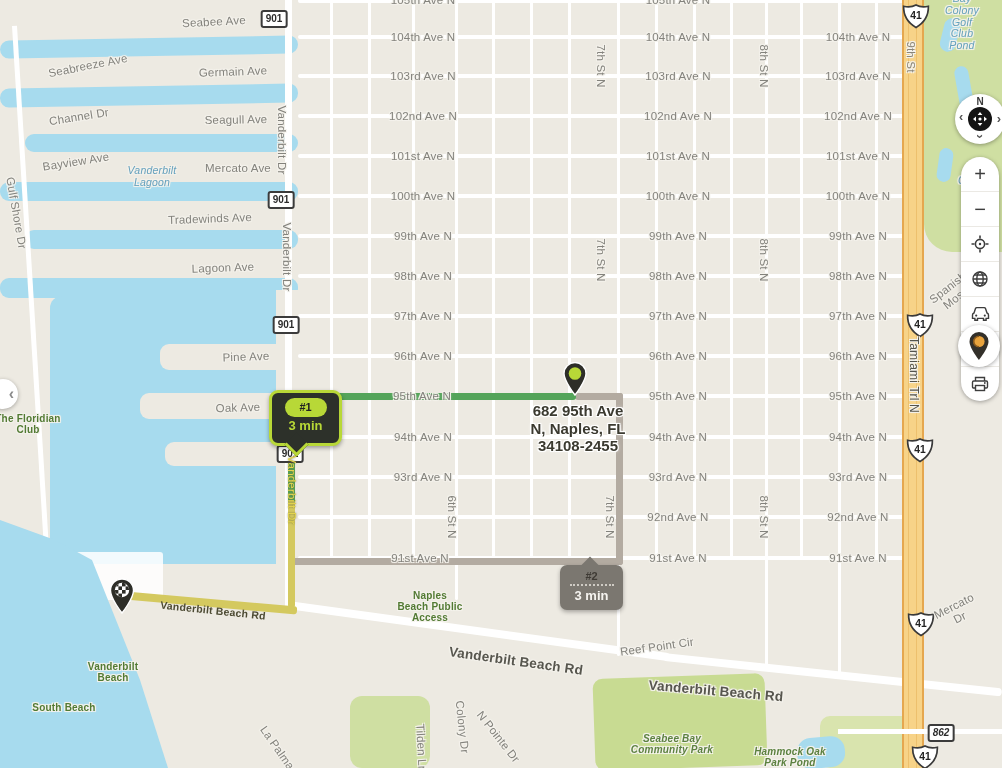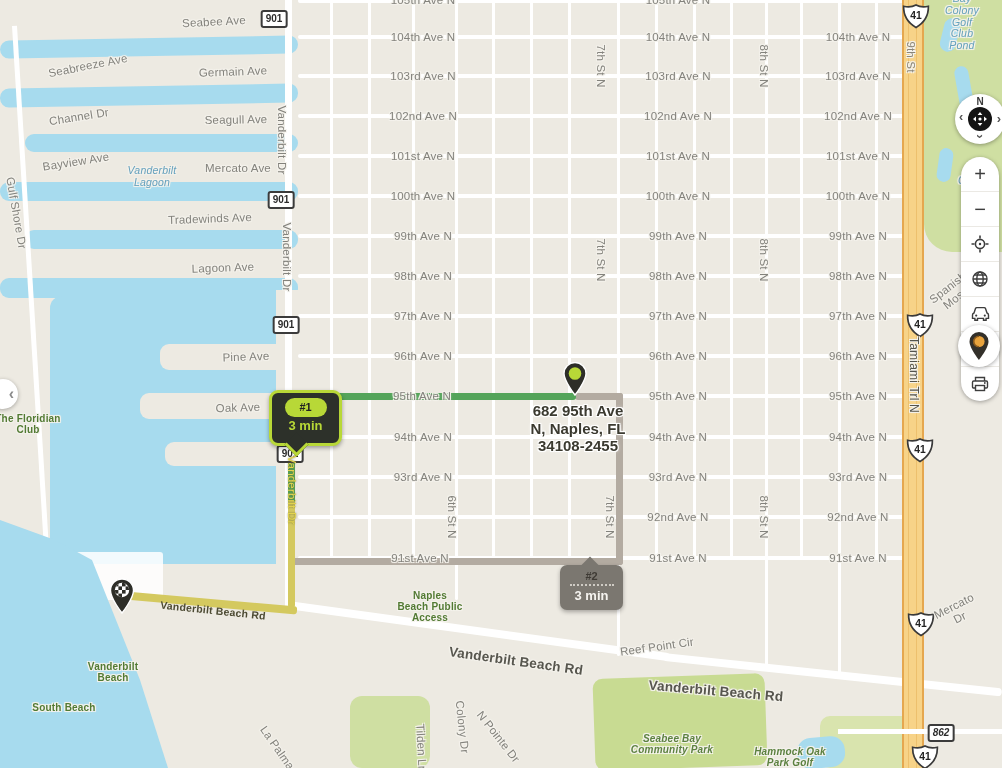--- a/index.html
+++ b/index.html
@@ -302,21 +302,21 @@
 Club</span>
     <span class="ml lbl-green" style="left: 113px; top: 672px; transform: translate(-50%, -50%) rotate(0deg);">Vanderbilt
 Beach</span>
     <span class="ml lbl-green" style="left: 64px; top: 708px; transform: translate(-50%, -50%) rotate(0deg);">South Beach</span>
     <span class="ml lbl-green" style="left: 430px; top: 599px; transform: translate(-50%, -50%) rotate(0deg); margin-top: 8px;">Naples
 Beach Public
 Access</span>
     <span class="ml lbl-green-it" style="left: 672px; top: 744px; transform: translate(-50%, -50%) rotate(0deg);">Seabee Bay
 Community Park</span>
     <span class="ml lbl-green-it" style="left: 790px; top: 757px; transform: translate(-50%, -50%) rotate(0deg);">Hammock Oak
-Park Golf</span>
+Park Pond</span>
     <span class="ml lbl-water" style="left: 152px; top: 177px; transform: translate(-50%, -50%) rotate(0deg);">Vanderbilt
 Lagoon</span>
     <span class="ml lbl-water" style="left: 962px; top: 22px; transform: translate(-50%, -50%) rotate(0deg);">Bay Colony
 Golf Club Pond</span>
     <span class="ml lbl-water" style="left: 975px; top: 192px; transform: translate(-50%, -50%) rotate(0deg);">Bay Colony
 Golf Club Pond</span>
     <span class="ml " style="left: 423px; top: 0px; transform: translate(-50%, -50%) rotate(0deg);">105th Ave N</span>
     <span class="ml " style="left: 678px; top: 0px; transform: translate(-50%, -50%) rotate(0deg);">105th Ave N</span>
     <span class="ml " style="left: 423px; top: 37px; transform: translate(-50%, -50%) rotate(0deg);">104th Ave N</span>
     <span class="ml " style="left: 678px; top: 37px; transform: translate(-50%, -50%) rotate(0deg);">104th Ave N</span>

